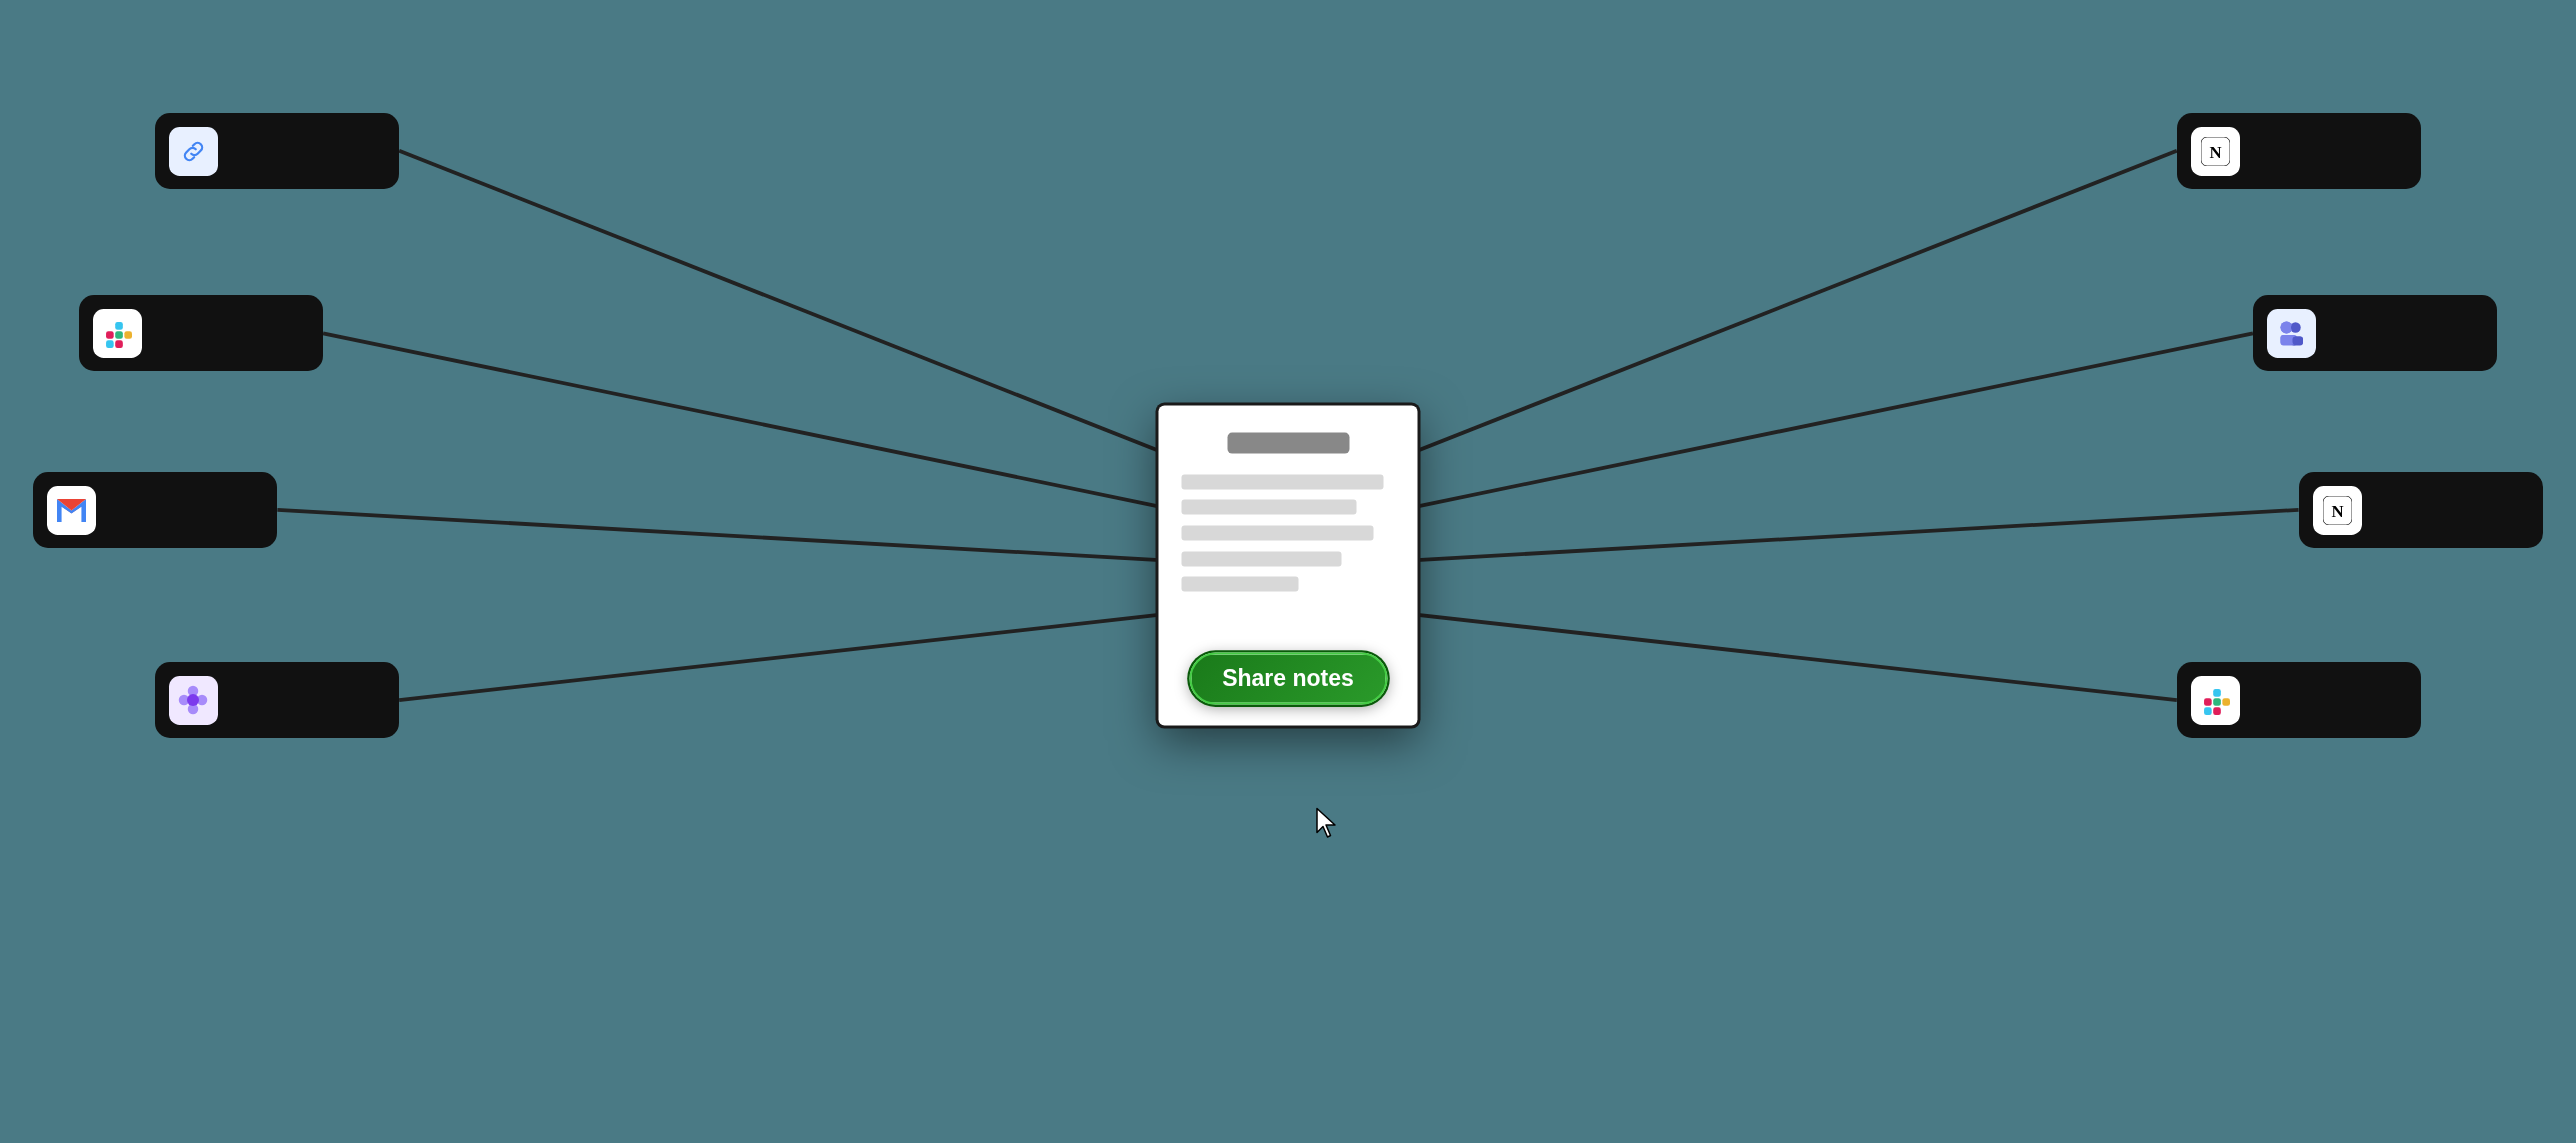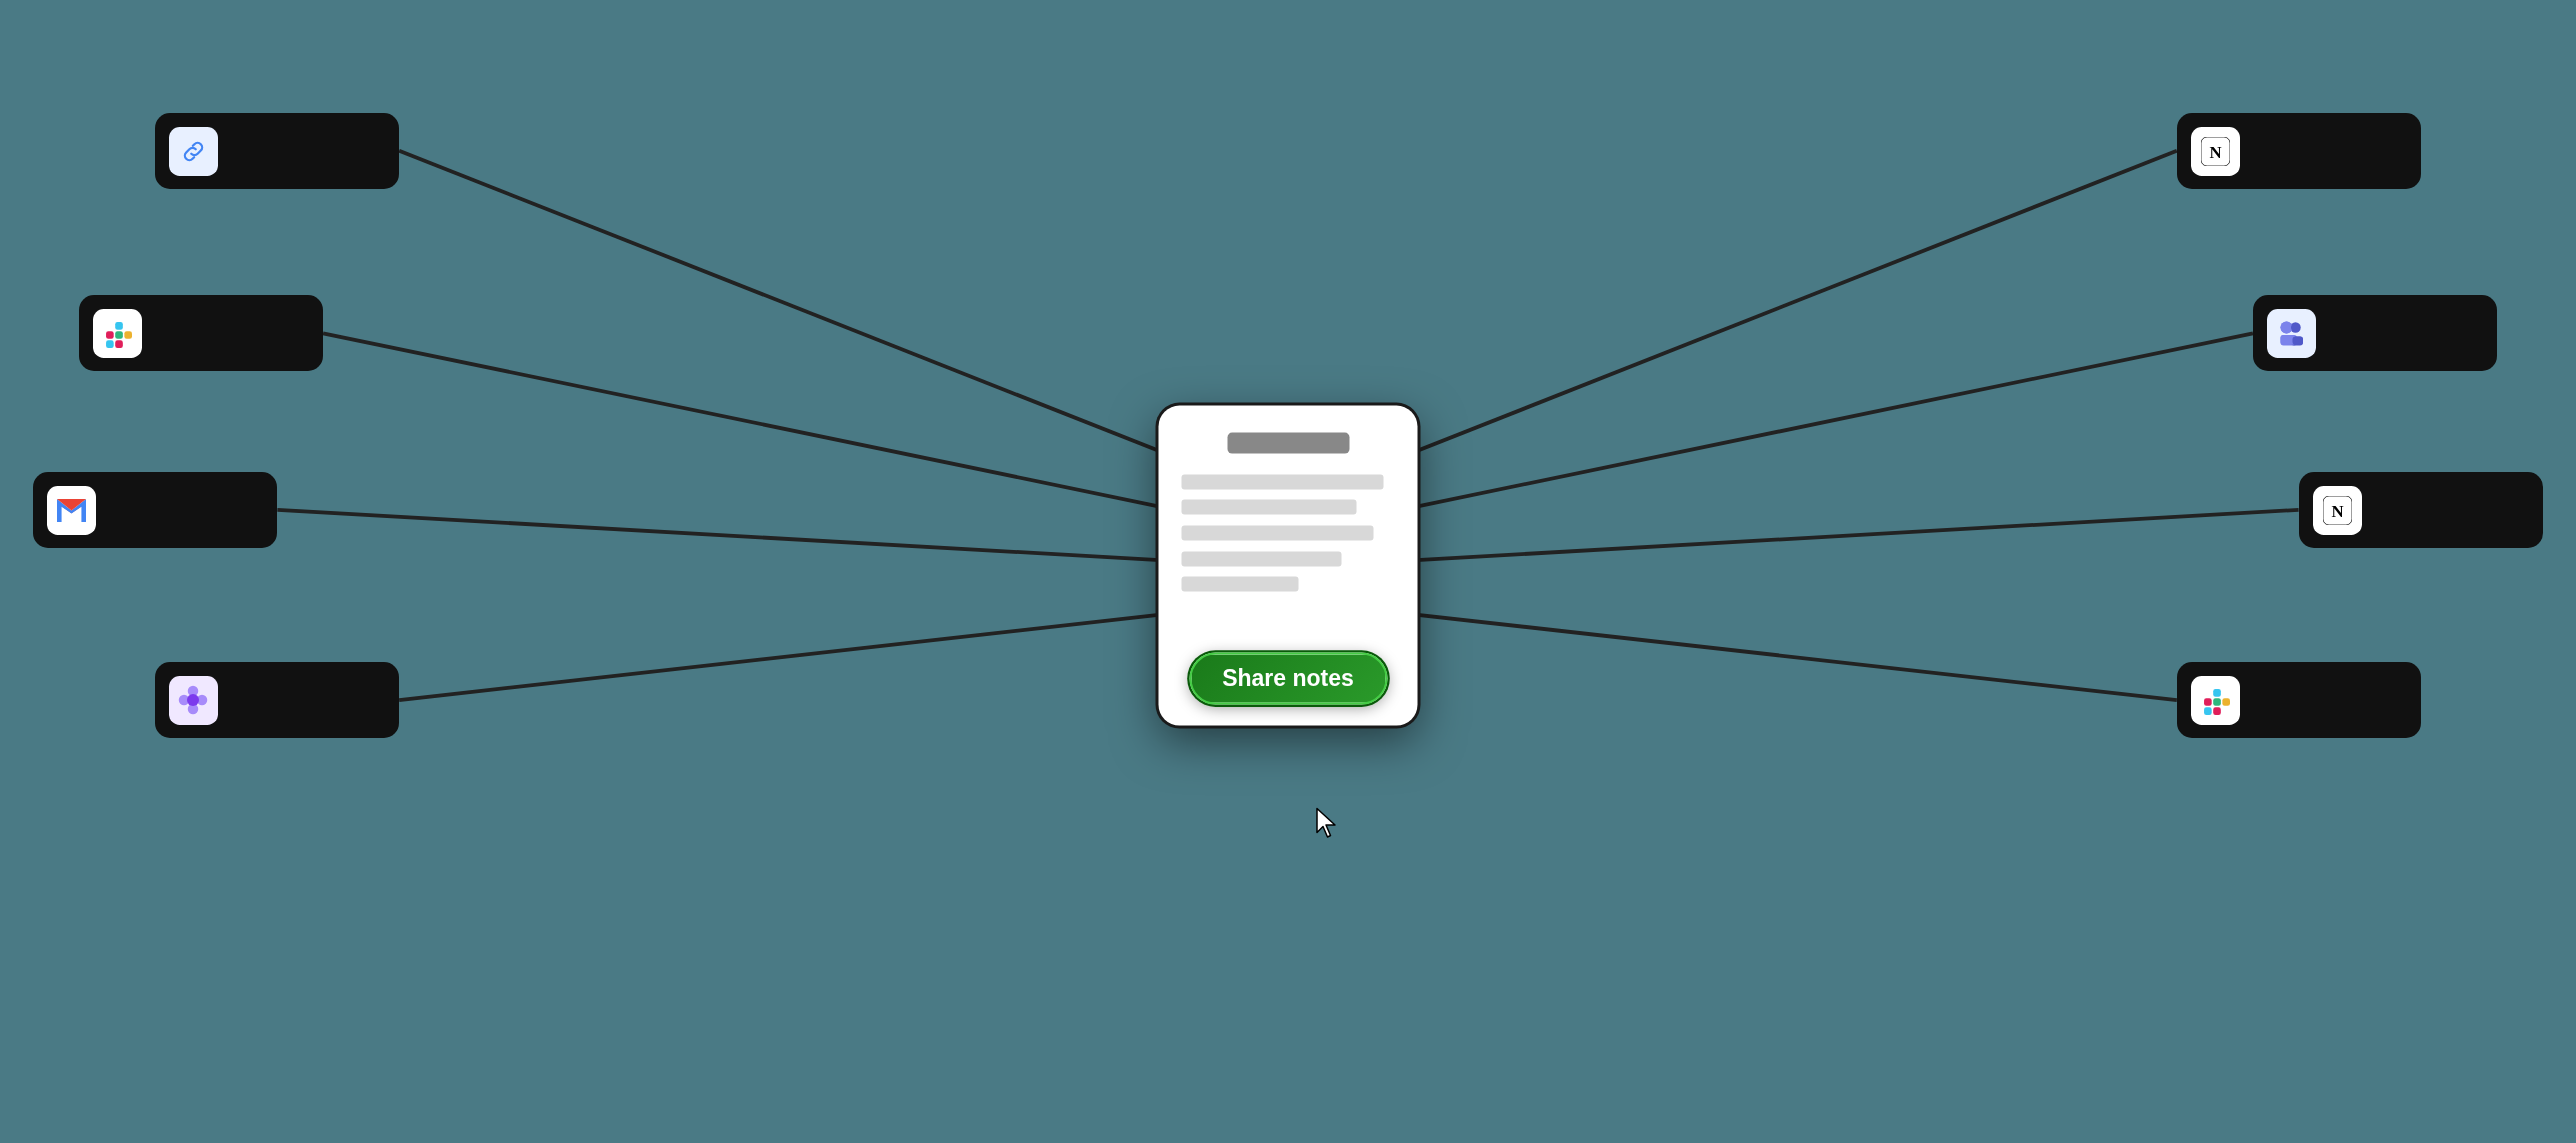--- a/index.html
+++ b/index.html
@@ -28,21 +28,21 @@
 
     
     .note-card {
       position: absolute;
       left: 50%;
       top: 50%;
       transform: translate(-50%, -52%);
       width: 259px;
       height: 320px;
       background: #fff;
-      border-radius: 21px;
+      border-radius: 6px;
       box-shadow: 0 0 0 3px #1a1a1a, 0 15px 46px rgba(0,0,0,0.5);
       display: flex;
       flex-direction: column;
       align-items: center;
       padding: 27px 23px 21px;
       z-index: 10;
     }
 
     .note-title-bar {
       width: 122px;

